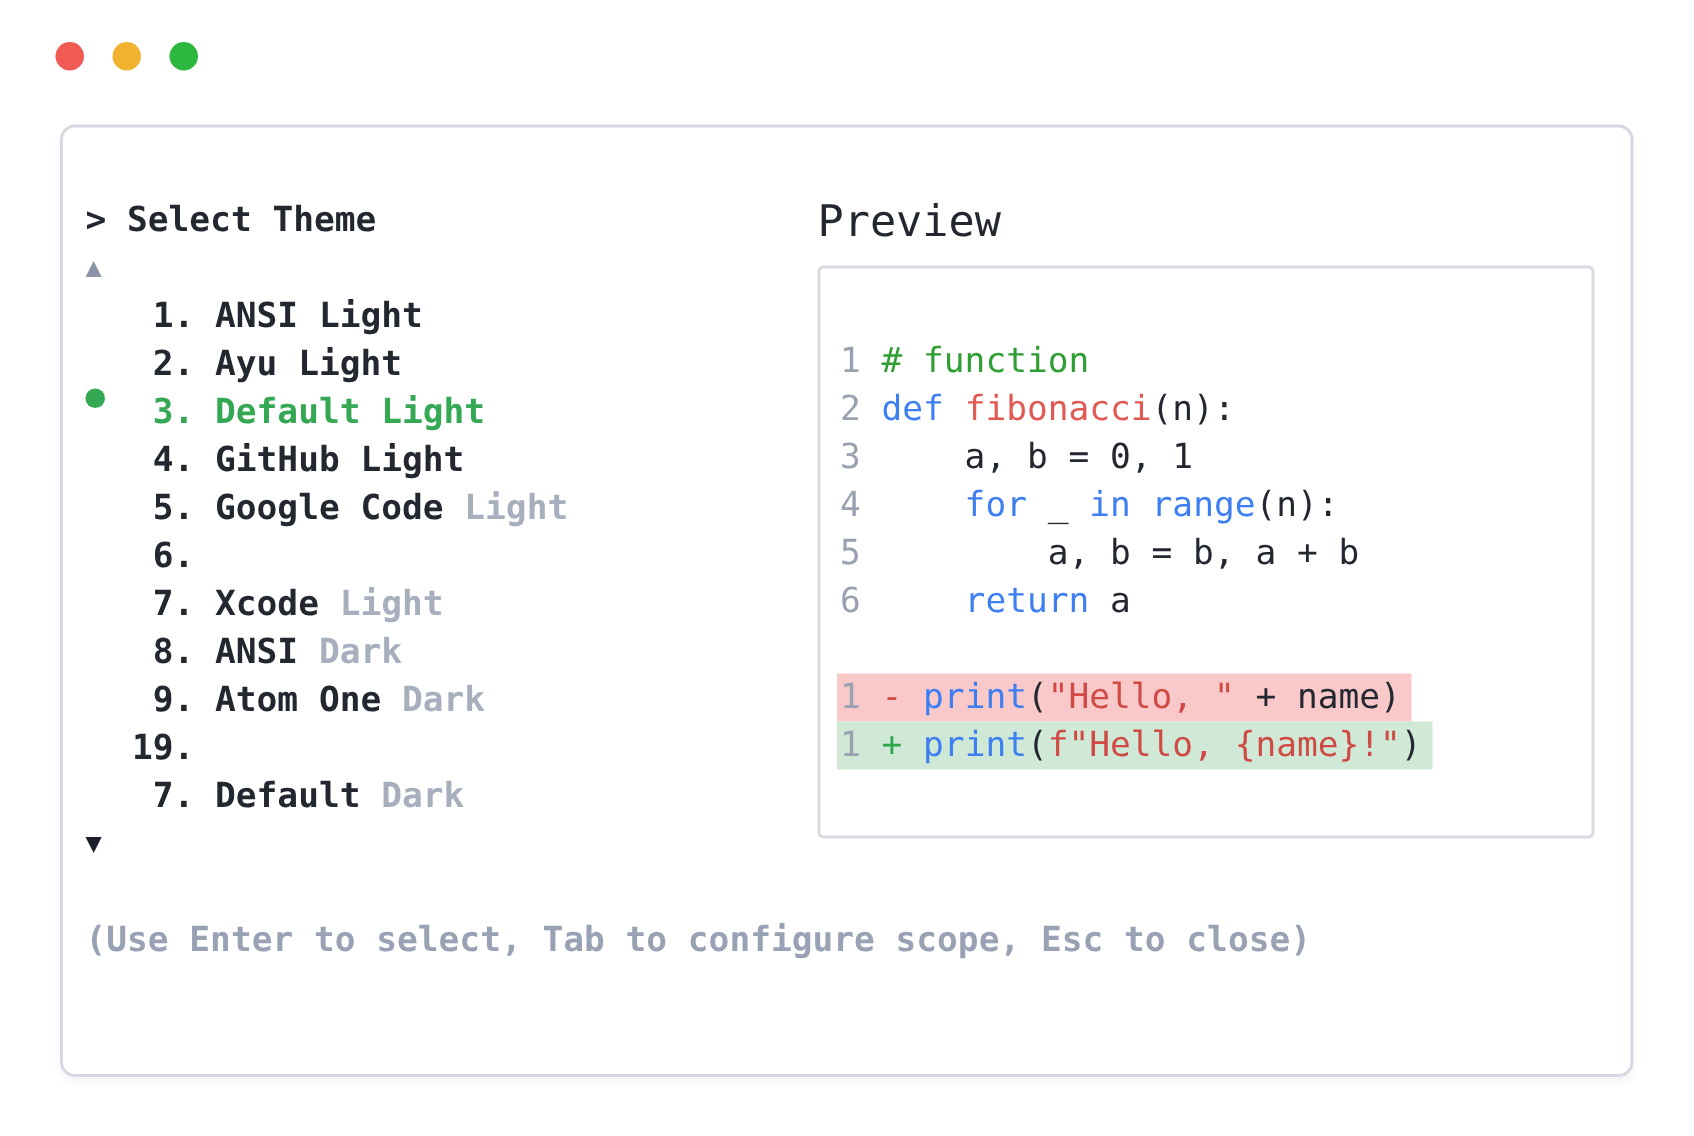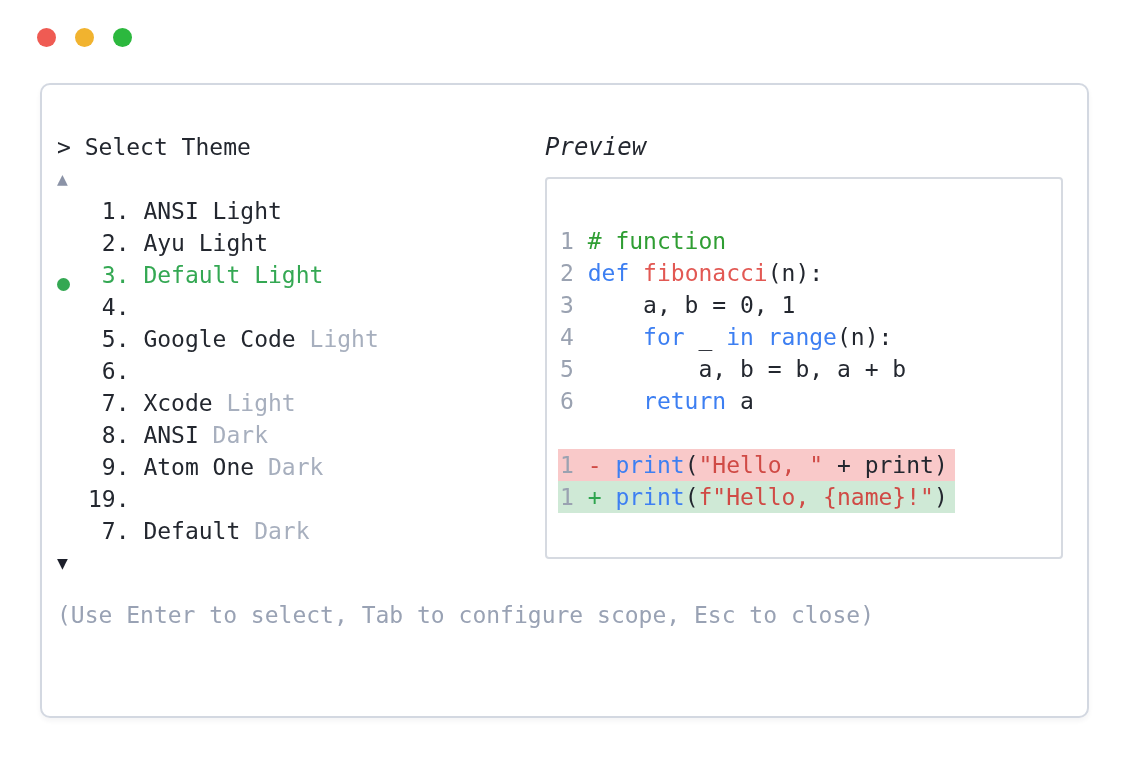--- a/index.html
+++ b/index.html
@@ -25,37 +25,37 @@
   .light.yellow{background:var(--light-yellow);}
   .light.green{background:var(--light-green);}
 
   
   .panel{
     position:relative;width:1049px;height:635px;margin:36px 0 0 40px;
     background:#fff;border:2px solid var(--border);border-radius:10px;
     box-shadow:0 3px 5px rgba(30,40,60,0.05);
   }
   .left-col{padding:46px 0 0 15px;}
-  .row{height:32px;display:flex;align-items:flex-end;font-size:23px;white-space:pre;line-height:32px;}
+  .row{height:32px;display:flex;align-items:flex-start;font-size:23px;white-space:pre;line-height:32px;font-weight:bold;}
   .arrow-row span{font-size:18px;line-height:32px;}
   .arrow-row.up span{color:var(--arrow-up);}
   .arrow-row.down span{color:var(--arrow-down);}
 
   
   .item .bullet{width:31px;display:inline-flex;align-items:center;flex:0 0 31px;}
   .dot{width:13px;height:13px;border-radius:50%;background:var(--accent-green);}
   .item .num{display:inline-block;width:3ch;text-align:right;flex:0 0 auto;}
   .item .name{margin-left:1ch;}
   .item.selected .num,.item.selected .name{color:var(--accent-green);}
   .muted{color:var(--text-muted);}
-  .help{color:var(--help-text);margin-top:20px;}
+  .help{color:var(--help-text);margin-top:32px;}
 
   
   .preview-panel{position:absolute;left:503px;top:46px;}
-  .preview-label{font-size:24px;height:32px;display:flex;align-items:center;white-space:pre;font-style:italic;}
+  .preview-label{font-size:29px;height:32px;display:flex;align-items:center;white-space:pre;}
   .preview-box{
     margin-top:14px;width:518px;height:382px;background:#fff;
     border:2px solid var(--preview-border);border-radius:4px;
     padding:46px 0 0 13px;overflow:hidden;
   }
   .code-line{height:32px;display:flex;align-items:center;font-size:23px;white-space:pre;line-height:32px;}
   .line-inner{display:inline-flex;align-items:center;height:32px;padding:0 7px 0 2px;margin-left:-2px;white-space:pre;}
   .line-inner.diff-del{background:var(--diff-del-bg);}
   .line-inner.diff-add{background:var(--diff-add-bg);}
   .ln{color:var(--line-number);display:inline-block;width:1ch;text-align:right;margin-right:1ch;flex:0 0 auto;}
@@ -84,21 +84,21 @@
       <div class="row prompt">
         <span>&gt; Select Theme</span>
       </div>
       <div class="row arrow-row up">
         <span>▲</span>
       </div>
       <div id="theme-list">
           <div class="row item"><span class="bullet"></span><span class="num">1.</span><span class="name">ANSI Light</span></div>
           <div class="row item"><span class="bullet"></span><span class="num">2.</span><span class="name">Ayu Light</span></div>
           <div class="row item selected"><span class="bullet"><span class="dot"></span></span><span class="num">3.</span><span class="name">Default Light</span></div>
-          <div class="row item"><span class="bullet"></span><span class="num">4.</span></div>
+          <div class="row item"><span class="bullet"></span><span class="num">4.</span><span class="name">GitHub Light</span></div>
           <div class="row item"><span class="bullet"></span><span class="num">5.</span><span class="name">Google Code<span class="muted"> Light</span></span></div>
           <div class="row item"><span class="bullet"></span><span class="num">6.</span></div>
           <div class="row item"><span class="bullet"></span><span class="num">7.</span><span class="name">Xcode<span class="muted"> Light</span></span></div>
           <div class="row item"><span class="bullet"></span><span class="num">8.</span><span class="name">ANSI<span class="muted"> Dark</span></span></div>
           <div class="row item"><span class="bullet"></span><span class="num">9.</span><span class="name">Atom One<span class="muted"> Dark</span></span></div>
           <div class="row item"><span class="bullet"></span><span class="num">19.</span></div>
           <div class="row item"><span class="bullet"></span><span class="num">7.</span><span class="name">Default<span class="muted"> Dark</span></span></div>
         </div>
       <div class="row arrow-row down">
         <span>▼</span>
@@ -110,20 +110,20 @@
       <div class="preview-label">Preview</div>
       <div class="preview-box">
         <div id="code-block">
             <div class="code-line"><span class="line-inner"><span class="ln">1</span><span class="tok-comment"># function</span></span></div>
             <div class="code-line"><span class="line-inner"><span class="ln">2</span><span class="tok-keyword">def</span><span class="tok-plain"> </span><span class="tok-func">fibonacci</span><span class="tok-plain">(n):</span></span></div>
             <div class="code-line"><span class="line-inner"><span class="ln">3</span><span class="tok-plain">    a, b = 0, 1</span></span></div>
             <div class="code-line"><span class="line-inner"><span class="ln">4</span><span class="tok-plain">    </span><span class="tok-keyword">for</span><span class="tok-plain"> _ </span><span class="tok-keyword">in</span><span class="tok-plain"> </span><span class="tok-keyword">range</span><span class="tok-plain">(n):</span></span></div>
             <div class="code-line"><span class="line-inner"><span class="ln">5</span><span class="tok-plain">        a, b = b, a + b</span></span></div>
             <div class="code-line"><span class="line-inner"><span class="ln">6</span><span class="tok-plain">    </span><span class="tok-keyword">return</span><span class="tok-plain"> a</span></span></div>
             <div class="code-line"><span class="line-inner"><span class="ln"></span></span></div>
-            <div class="code-line"><span class="line-inner diff-del"><span class="ln">1</span><span class="tok-del">- </span><span class="tok-keyword">print</span><span class="tok-plain">(</span><span class="tok-string">"Hello, "</span><span class="tok-plain"> + print)</span></span></div>
+            <div class="code-line"><span class="line-inner diff-del"><span class="ln">1</span><span class="tok-del">- </span><span class="tok-keyword">print</span><span class="tok-plain">(</span><span class="tok-string">"Hello, "</span><span class="tok-plain"> + name)</span></span></div>
             <div class="code-line"><span class="line-inner diff-add"><span class="ln">1</span><span class="tok-add">+ </span><span class="tok-keyword">print</span><span class="tok-plain">(</span><span class="tok-string">f"Hello, {name}!"</span><span class="tok-plain">)</span></span></div>
           </div>
       </div>
     </div>
 
   </div>
 </div>
 
 </body></html>

